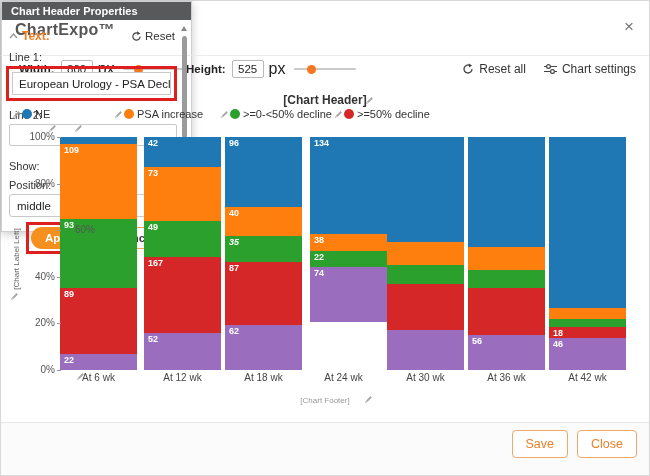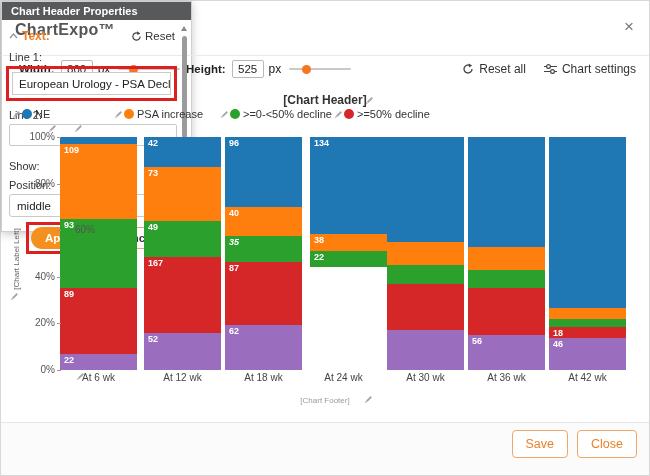--- a/index.html
+++ b/index.html
@@ -7,21 +7,21 @@
   .abs{position:absolute;}
   #modal{position:absolute;inset:0;background:#fff;border:1px solid #d8d8d8;box-sizing:border-box;}
   
   .app-title{left:14px;top:20px;font-size:16px;font-weight:bold;color:#555;letter-spacing:.3px;}
   .close-x{right:15px;top:17px;font-size:17px;color:#777;cursor:pointer;line-height:1;}
   .divider-top{top:54px;left:0;right:0;border-top:1px solid #eaeaea;}
   
   .ctl-group{top:59px;display:flex;align-items:center;}
   .ctl-label{font-size:11.5px;font-weight:bold;color:#222;margin-right:6px;}
   .ctl-input{border:1px solid #b9b9b9;border-radius:2px;width:30px;height:16px;font-size:11.5px;text-align:center;line-height:16px;color:#222;background:#fff;}
-  .ctl-unit{font-size:12px;color:#222;margin:0 2px 0 5px;}
+  .ctl-unit{font-size:16px;color:#222;margin:0 2px 0 5px;}
   .slider{position:relative;width:62px;height:10px;margin-left:6px;}
   .slider-track{position:absolute;left:0;right:0;top:4px;height:2px;background:#c9c9c9;border-radius:1px;}
   .slider-knob{position:absolute;width:9px;height:9px;border-radius:50%;background:#f4761f;top:.5px;}
   .g-right{right:13px;top:61px;display:flex;gap:18px;}
   .tool-btn{display:flex;align-items:center;gap:5px;font-size:12px;color:#333;cursor:pointer;}
   
   .legend-item{position:absolute;top:107px;display:flex;align-items:center;gap:3px;font-size:11px;color:#333;z-index:1;}
   .dot{width:10px;height:10px;border-radius:50%;flex:none;}
   
   .chart-title{left:0;right:0;top:92px;text-align:center;font-weight:bold;font-size:12px;color:#333;z-index:1;}
@@ -170,20 +170,23 @@
       <div class="bar" style="left: 250px; width: 99px;">
         <div class="seg" style="height: 41.5%; background: rgb(31, 119, 180);">
           <span class="seglabel">134</span>
         </div>
         <div class="seg" style="height: 7.5%; background: rgb(255, 127, 14);">
           <span class="seglabel">38</span>
         </div>
         <div class="seg" style="height: 7%; background: rgb(44, 160, 44);">
           <span class="seglabel">22</span>
         </div>
+        <div class="seg" style="height: 23.5%; background: rgb(154, 109, 190);">
+          <span class="seglabel">74</span>
+        </div>
       </div>
       <div class="bar" style="left: 327px; width: 77px;">
         <div class="seg" style="height: 45%; background: rgb(31, 119, 180);"></div>
         <div class="seg" style="height: 10%; background: rgb(255, 127, 14);"></div>
         <div class="seg" style="height: 8%; background: rgb(44, 160, 44);"></div>
         <div class="seg" style="height: 20%; background: rgb(214, 39, 40);"></div>
         <div class="seg" style="height: 17%; background: rgb(154, 109, 190);"></div>
       </div>
       <div class="bar" style="left: 408px; width: 77px;">
         <div class="seg" style="height: 47%; background: rgb(31, 119, 180);"></div>

